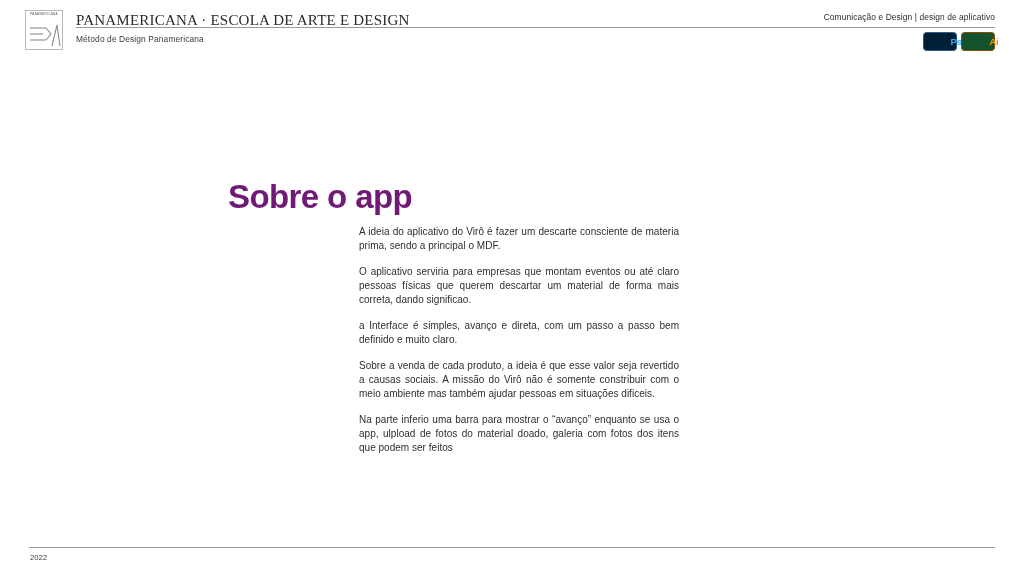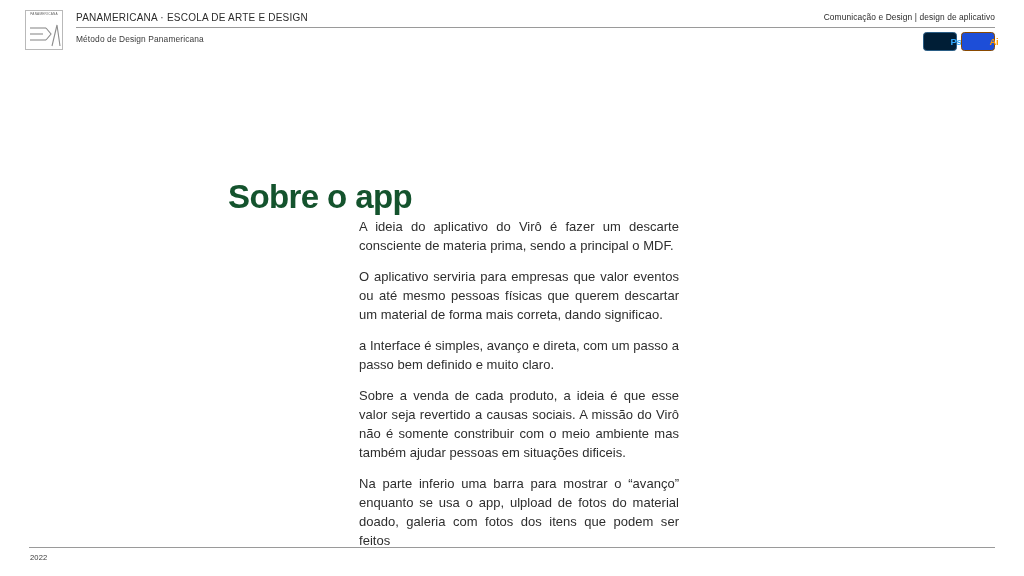--- a/index.html
+++ b/index.html
@@ -61,24 +61,25 @@
     left: 3px;
     top: 10px;
     width: 32px;
     height: 27px;
   }
 
   .header-title {
     position: absolute;
     left: 76px;
     top: 12px;
-    font-size: 10px;
+    font-size: 15px;
     letter-spacing: 0.22px;
     color: #2b2b2b;
     white-space: nowrap;
+    font-family: Liberation Serif, serif;
   }
   .header-subtitle {
     position: absolute;
     left: 76px;
     top: 34px;
     font-size: 8.4px;
     letter-spacing: 0.12px;
     color: #3a3a3a;
     white-space: nowrap;
   }
@@ -122,51 +123,51 @@
     font-family: "Liberation Sans", sans-serif;
     box-sizing: border-box;
     padding-left: 32px;
   }
   .app-icon.ps {
     background: #001e36;
     color: #31a8ff;
     border: 1px solid #2a5d85;
   }
   .app-icon.ai {
-    background: #1d4ed8;
+    background: #14532d;
     color: #ff9a00;
     border: 1px solid #8a4a00;
   }
 
   
   .slide-title {
     position: absolute;
     left: 228px;
     top: 157px;
     font-size: 33px;
     font-weight: bold;
     letter-spacing: -0.6px;
-    color: #14532d;
+    color: #701a75;
     line-height: 1.1;
     white-space: nowrap;
   }
 
   .body-copy {
     position: absolute;
     left: 359px;
     top: 217px;
     width: 320px;
   }
   .paragraph {
-    font-size: 13px;
-    line-height: 19px;
+    font-size: 10px;
+    line-height: 14px;
     color: #2e2e2e;
     text-align: justify;
     text-justify: inter-word;
-    margin: 0 0 12px 0;
+    margin: 8px 0 12px 0;
     letter-spacing: 0.02px;
   }
   .paragraph:last-child {
     margin-bottom: 0;
   }
 
   
   .footer-rule {
     position: absolute;
     left: 29px;
@@ -211,21 +212,21 @@
       <div class="app-icon ps">Ps</div>
       <div class="app-icon ai">Ai</div>
     </div>
 
   </div>
 
   <h1 class="slide-title">Sobre o app</h1>
 
   <div class="body-copy">
     <p class="paragraph">A ideia do aplicativo do Virô é fazer um descarte consciente de materia prima, sendo a principal o MDF.</p>
-    <p class="paragraph">O aplicativo serviria para empresas que valor eventos ou até mesmo pessoas físicas que querem descartar um material de forma mais correta, dando significao.</p>
+    <p class="paragraph">O aplicativo serviria para empresas que montam eventos ou até claro pessoas físicas que querem descartar um material de forma mais correta, dando significao.</p>
     <p class="paragraph">a Interface é simples, avanço e direta, com um passo a passo bem definido e muito claro.</p>
     <p class="paragraph">Sobre a venda de cada produto, a ideia é que esse valor seja revertido a causas sociais. A missão do Virô não é somente constribuir com o meio ambiente mas também ajudar pessoas em situações dificeis.</p>
     <p class="paragraph">Na parte inferio uma barra para mostrar o “avanço” enquanto se usa o app, ulpload de fotos do material doado, galeria com fotos dos itens que podem ser feitos</p>
   </div>
 
   <div class="footer-rule"></div>
   <div class="footer-year">2022</div>
 
 </div>
 

